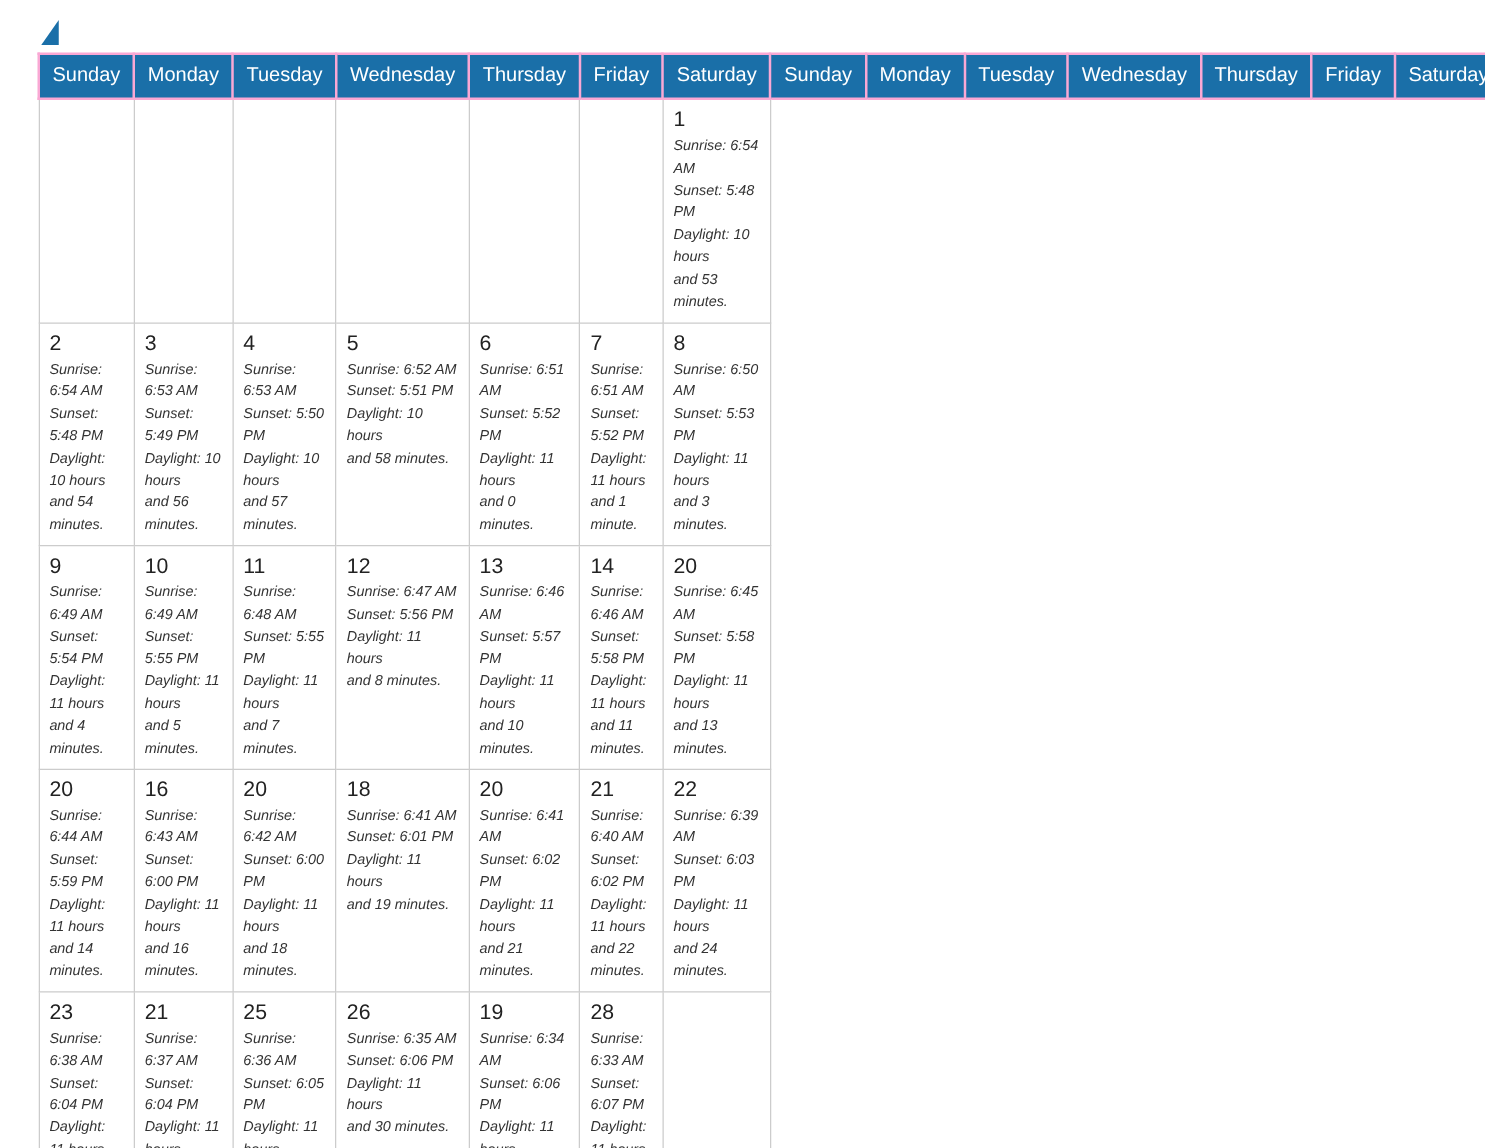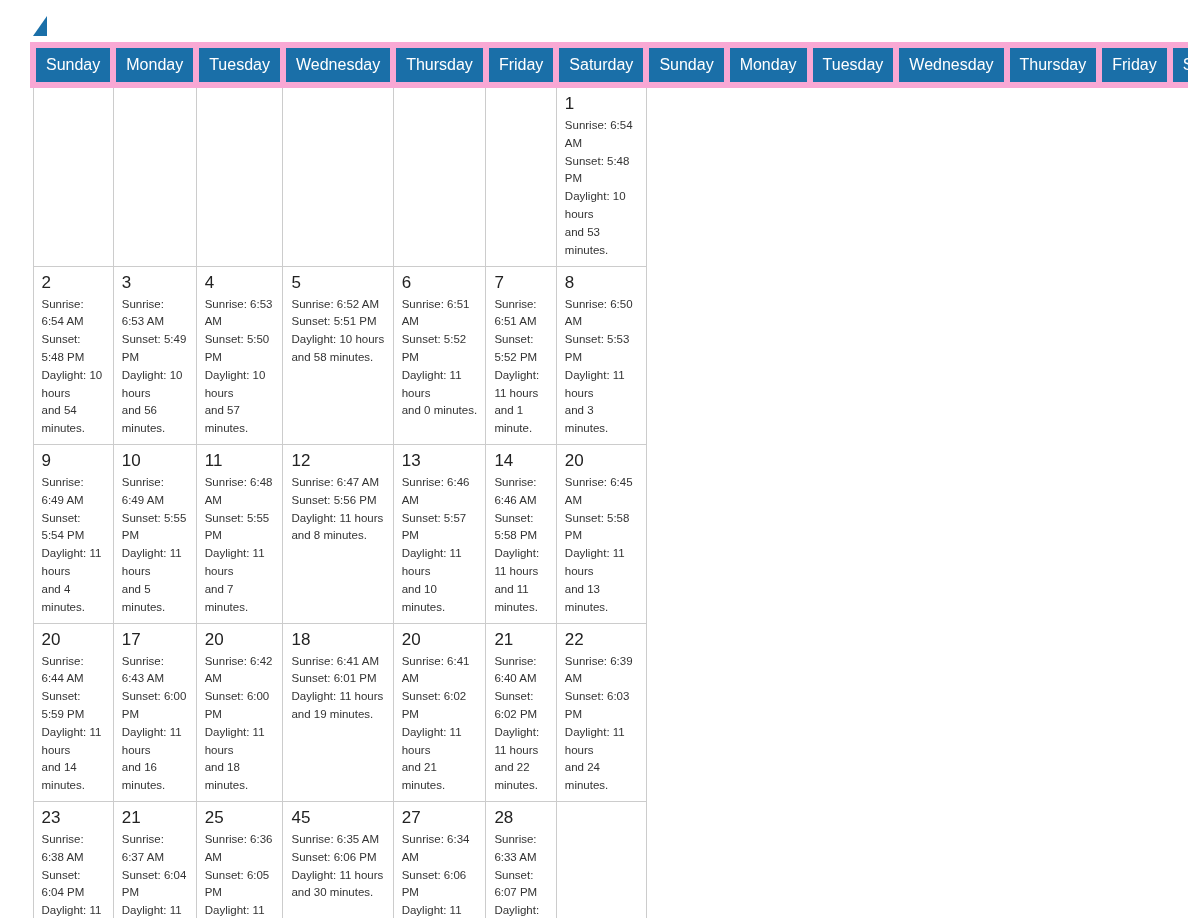--- a/index.html
+++ b/index.html
@@ -65,41 +65,42 @@
       border-collapse: collapse;
       margin-top: 10px;
     }
     thead th {
       background: #1a6fa8;
       color: #fff;
       padding: 8px 10px;
       font-size: 16px;
       font-weight: normal;
       text-align: left;
-      border: 6px solid #f9a8d4;
+      border: 2px solid #f9a8d4;
     }
     tbody td {
       vertical-align: top;
       border: 1px solid #ccc;
       padding: 6px 8px;
       width: 14.28%;
       min-height: 110px;
       height: 110px;
     }
     .day-number {
       font-size: 17px;
       color: #222;
       font-weight: normal;
       display: block;
       margin-bottom: 3px;
     }
     .day-info {
       font-size: 11.5px;
       color: #333;
       line-height: 1.55;
+      font-style: italic;
     }
     .empty-cell {
       background: #fff;
     }
     tbody tr:nth-child(odd) td {
       background: #fff;
     }
     tbody tr:nth-child(even) td {
       background: #fff;
     }
@@ -212,21 +213,21 @@
           <span class="day-number">20</span>
           <div class="day-info">Sunrise: 6:45 AM<br>Sunset: 5:58 PM<br>Daylight: 11 hours<br>and 13 minutes.</div>
         </td>
       </tr>
       <tr>
         <td>
           <span class="day-number">20</span>
           <div class="day-info">Sunrise: 6:44 AM<br>Sunset: 5:59 PM<br>Daylight: 11 hours<br>and 14 minutes.</div>
         </td>
         <td>
-          <span class="day-number">17</span>
+          <span class="day-number">16</span>
           <div class="day-info">Sunrise: 6:43 AM<br>Sunset: 6:00 PM<br>Daylight: 11 hours<br>and 16 minutes.</div>
         </td>
         <td>
           <span class="day-number">20</span>
           <div class="day-info">Sunrise: 6:42 AM<br>Sunset: 6:00 PM<br>Daylight: 11 hours<br>and 18 minutes.</div>
         </td>
         <td>
           <span class="day-number">18</span>
           <div class="day-info">Sunrise: 6:41 AM<br>Sunset: 6:01 PM<br>Daylight: 11 hours<br>and 19 minutes.</div>
         </td>
@@ -250,25 +251,25 @@
         </td>
         <td>
           <span class="day-number">21</span>
           <div class="day-info">Sunrise: 6:37 AM<br>Sunset: 6:04 PM<br>Daylight: 11 hours<br>and 27 minutes.</div>
         </td>
         <td>
           <span class="day-number">25</span>
           <div class="day-info">Sunrise: 6:36 AM<br>Sunset: 6:05 PM<br>Daylight: 11 hours<br>and 29 minutes.</div>
         </td>
         <td>
-          <span class="day-number">45</span>
+          <span class="day-number">26</span>
           <div class="day-info">Sunrise: 6:35 AM<br>Sunset: 6:06 PM<br>Daylight: 11 hours<br>and 30 minutes.</div>
         </td>
         <td>
-          <span class="day-number">27</span>
+          <span class="day-number">19</span>
           <div class="day-info">Sunrise: 6:34 AM<br>Sunset: 6:06 PM<br>Daylight: 11 hours<br>and 32 minutes.</div>
         </td>
         <td>
           <span class="day-number">28</span>
           <div class="day-info">Sunrise: 6:33 AM<br>Sunset: 6:07 PM<br>Daylight: 11 hours<br>and 33 minutes.</div>
         </td>
         <td class="empty-cell"></td>
       </tr>
     </tbody>
 </table>

